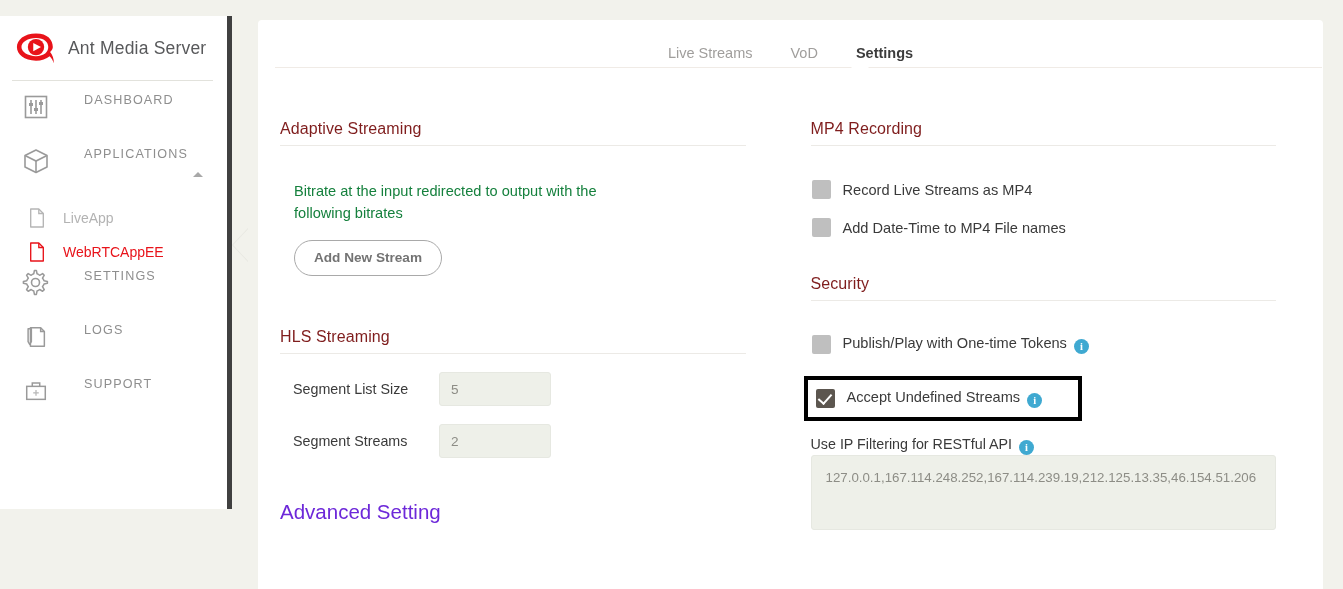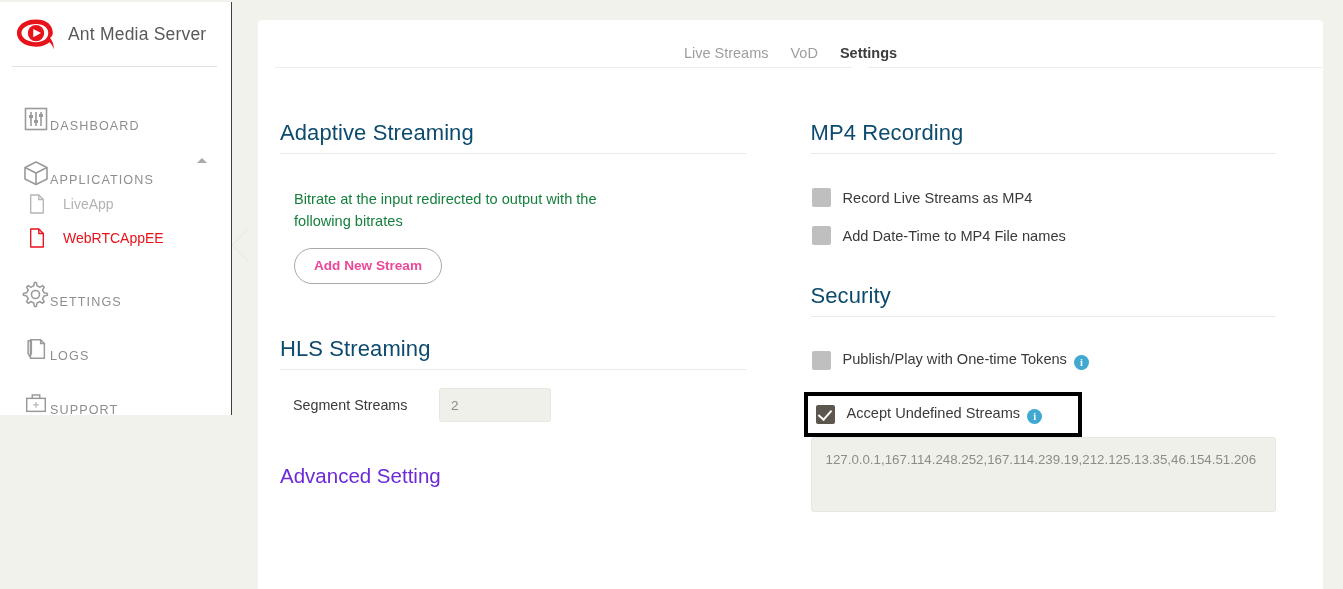--- a/index.html
+++ b/index.html
@@ -6,42 +6,42 @@
   html, body {
     width: 1343px; height: 589px;
     font-family: "Liberation Sans", sans-serif;
     background: #f2f2ec;
     overflow: hidden;
   }
   #app { position: relative; width: 1343px; height: 589px; }
 
   
   #sidebar {
-    position: absolute; left: 0; top: 2px;
-    width: 232px; height: 413px;
+    position: absolute; left: 0; top: 16px;
+    width: 232px; height: 493px;
     background: #ffffff;
-    border-right: 1px solid #404040;
+    border-right: 5px solid #404040;
   }
   .brand {
     display: flex; align-items: center;
     height: 64px; padding-left: 14px; gap: 10px;
   }
   .brand-logo { width: 44px; height: 40px; flex: 0 0 44px; }
   .brand-name {
     font-size: 17.5px; color: #58595b; letter-spacing: .2px;
     white-space: nowrap;
   }
   .brand-sep {
     height: 1px; background: #e2e2dc;
     margin: 0 14px 0 12px;
   }
   .nav { padding-top: 12px; }
   .nav-item {
     position: relative;
-    display: flex; align-items: flex-end; gap: 0;
+    display: flex; align-items: flex-start; gap: 34px;
     height: 54px; padding-left: 22px;
     cursor: pointer; user-select: none;
   }
   .nav-icon { width: 28px; height: 28px; flex: 0 0 28px;
     display: flex; align-items: center; justify-content: center; }
   .nav-label {
     font-size: 12.6px; color: #8e8e8e; letter-spacing: 1.1px;
   }
   .nav-caret {
     position: absolute; right: 24px; top: 50%;
@@ -80,21 +80,21 @@
     position: absolute; left: 258px; top: 20px;
     width: 1065px; height: 600px;
     background: #ffffff;
     border-radius: 4px;
   }
 
   
   .tabs {
     position: relative;
     display: flex; justify-content: center; align-items: flex-end;
-    gap: 22px;
+    gap: 38px;
     height: 48px;
   }
   .tab {
     font-size: 14.5px; color: #a09e9c;
     padding-bottom: 7px; cursor: pointer; white-space: nowrap;
   }
   .tab.active { color: #3c3c3c; font-weight: bold; }
   .tabs-rule {
     position: absolute; left: 17px; right: 1px; top: 47px;
     height: 1px; background: #f0ebe6;
@@ -115,38 +115,38 @@
     border-bottom: 10px solid #f0ebe6;
     z-index: -1;
   }
 
   
   .columns { display: flex; padding: 0 20px 0 22px; }
   .col { width: 520px; }
   .col-right { margin-left: 38px; }
 
   .sec-title {
-    font-size: 22px; color: #0c4a6e; font-weight: normal;
+    font-size: 16px; color: #7f1d1d; font-weight: normal;
     padding-top: 52px; padding-bottom: 7px;
     letter-spacing: .1px;
   }
   .col-right .sec-title { padding-top: 52px; }
   .sec-rule { height: 1px; background: #eceae6; width: 466px; }
   .col-right .sec-rule { width: 465px; }
 
   
   .note {
     font-size: 14.6px; color: #15803d; line-height: 22px;
     padding: 34px 0 0 14px; max-width: 330px;
   }
   .pill-btn {
     display: inline-block;
     margin: 16px 0 0 14px;
     padding: 9px 19px 10px;
-    font-size: 13.6px; font-weight: bold; color: #ec4899;
+    font-size: 13.6px; font-weight: bold; color: #737373;
     background: #fff;
     border: 1px solid #a9a9a9;
     border-radius: 22px;
     cursor: pointer;
   }
 
   .chk-row {
     display: flex; align-items: center; gap: 12px;
     padding-left: 1px; margin-top: 34px;
   }
@@ -365,20 +365,24 @@
         <div class="sec-rule"></div>
 
         <div class="note">Bitrate at the input redirected to output with the following bitrates</div>
 
         <div class="pill-btn">Add New Stream</div>
 
         <div class="sec-title">HLS Streaming</div>
         <div class="sec-rule"></div>
 
 
+        <div class="field-row">
+          <span class="field-label">Segment List Size</span>
+          <input class="field-input" type="text" value="5" style="">
+        </div>
 
         <div class="field-row">
           <span class="field-label">Segment Streams</span>
           <input class="field-input" type="text" value="2" style="">
         </div>
 
         <div class="adv-title">Advanced Setting</div>
 
       </div>
 
@@ -409,19 +413,22 @@
 
         <div class="highlight-box">
           <div class="chk-row">
             <span class="chk checked"></span>
             <span class="chk-label">
               <span>Accept Undefined Streams</span><span class="info-icon">i</span>
             </span>
           </div>
         </div>
 
+        <div class="ta-label">
+          <span>Use IP Filtering for RESTful API</span><span class="info-icon">i</span>
+        </div>
 
         <textarea class="ip-area" style="">127.0.0.1,167.114.248.252,167.114.239.19,212.125.13.35,46.154.51.206</textarea>
 
       </div>
     </div>
   </div>
 </div>
 
 </body></html>

